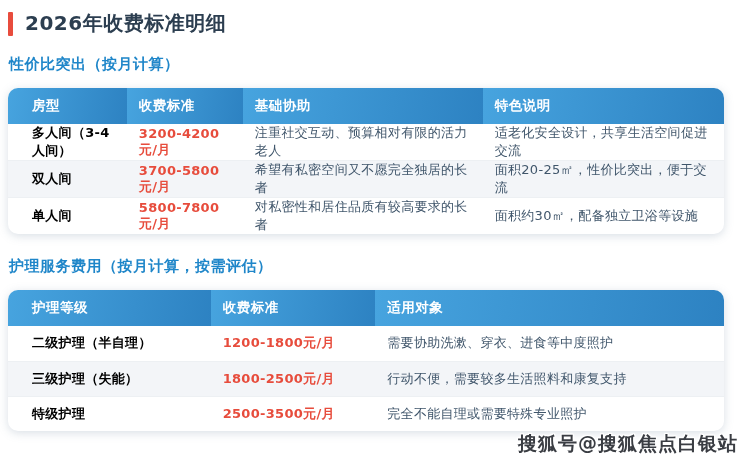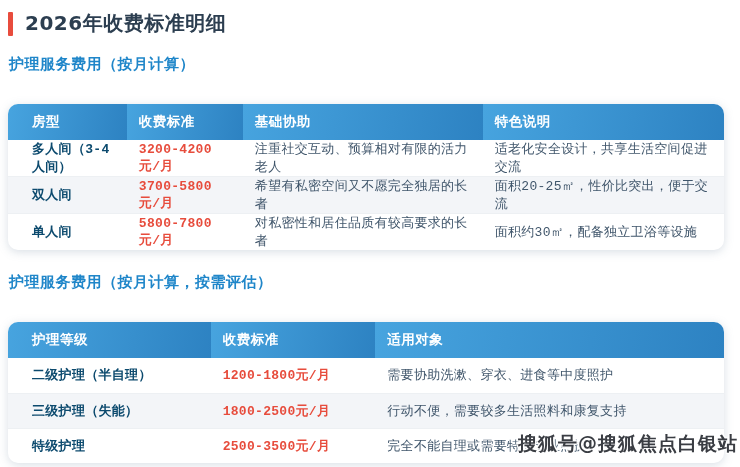--- a/index.html
+++ b/index.html
@@ -28,42 +28,41 @@
   
   .section-title {
     font-size:15px; font-weight:bold; color:#1f86c9;
     letter-spacing:0.5px;
   }
   .section-title.first  { margin:18px 0 0 1px; }
   .section-title.second { margin:23px 0 0 1px; }
 
   
   .card {
-    margin-top:30px;
+    margin-top:14px;
     background:#ffffff;
     border-radius:10px;
     overflow:hidden;
     box-shadow:0 2px 10px rgba(120,140,160,0.28);
-    font-family:Liberation Mono, monospace;
   }
   table { width:100%; border-collapse:collapse; table-layout:fixed; }
   th {
     background:linear-gradient(100deg,#47a4df 0%,#2d82c2 100%);
     color:#ffffff; font-size:13.5px; font-weight:bold;
     text-align:left; height:36px; padding:0 12px;
     letter-spacing:0.5px;
   }
   td {
     height:35px; font-size:13px; padding:0 12px;
     color:#40566b; letter-spacing:0.3px;
   }
   th:first-child, td:first-child { padding-left:24px; }
   tbody tr + tr td { border-top:1px solid #edf0f3; }
   tbody tr:nth-child(even) td { background:#f3f5f8; }
-  td.label-cell { font-weight:bold; color:#0c4a6e; }
+  td.label-cell { font-weight:bold; color:#000000; }
   td.price-cell { font-weight:bold; color:#e74c3c; }
 
   
   .t1 .c1 { width:16.6%; } .t1 .c2 { width:16.2%; }
   .t1 .c3 { width:33.5%; } .t1 .c4 { width:33.7%; }
   
   .t2 .c1 { width:28.3%; } .t2 .c2 { width:23%; } .t2 .c3 { width:48.7%; }
 
   
   .watermark {
@@ -79,21 +78,21 @@
 </head>
 <body>
 
 <div class="page">
 
   <div class="page-title-row">
     <div class="accent-bar"></div>
     <div class="page-title">2026年收费标准明细</div>
   </div>
 
-  <div class="section-title first">护理服务费用（按月计算）</div>
+  <div class="section-title first">性价比突出（按月计算）</div>
 
   <div class="card">
     <table class="t1">
       <thead>
         <tr>
           <th class="c1">房型</th>
           <th class="c2">收费标准</th>
           <th class="c3">基础协助</th>
           <th class="c4">特色说明</th>
         </tr>

